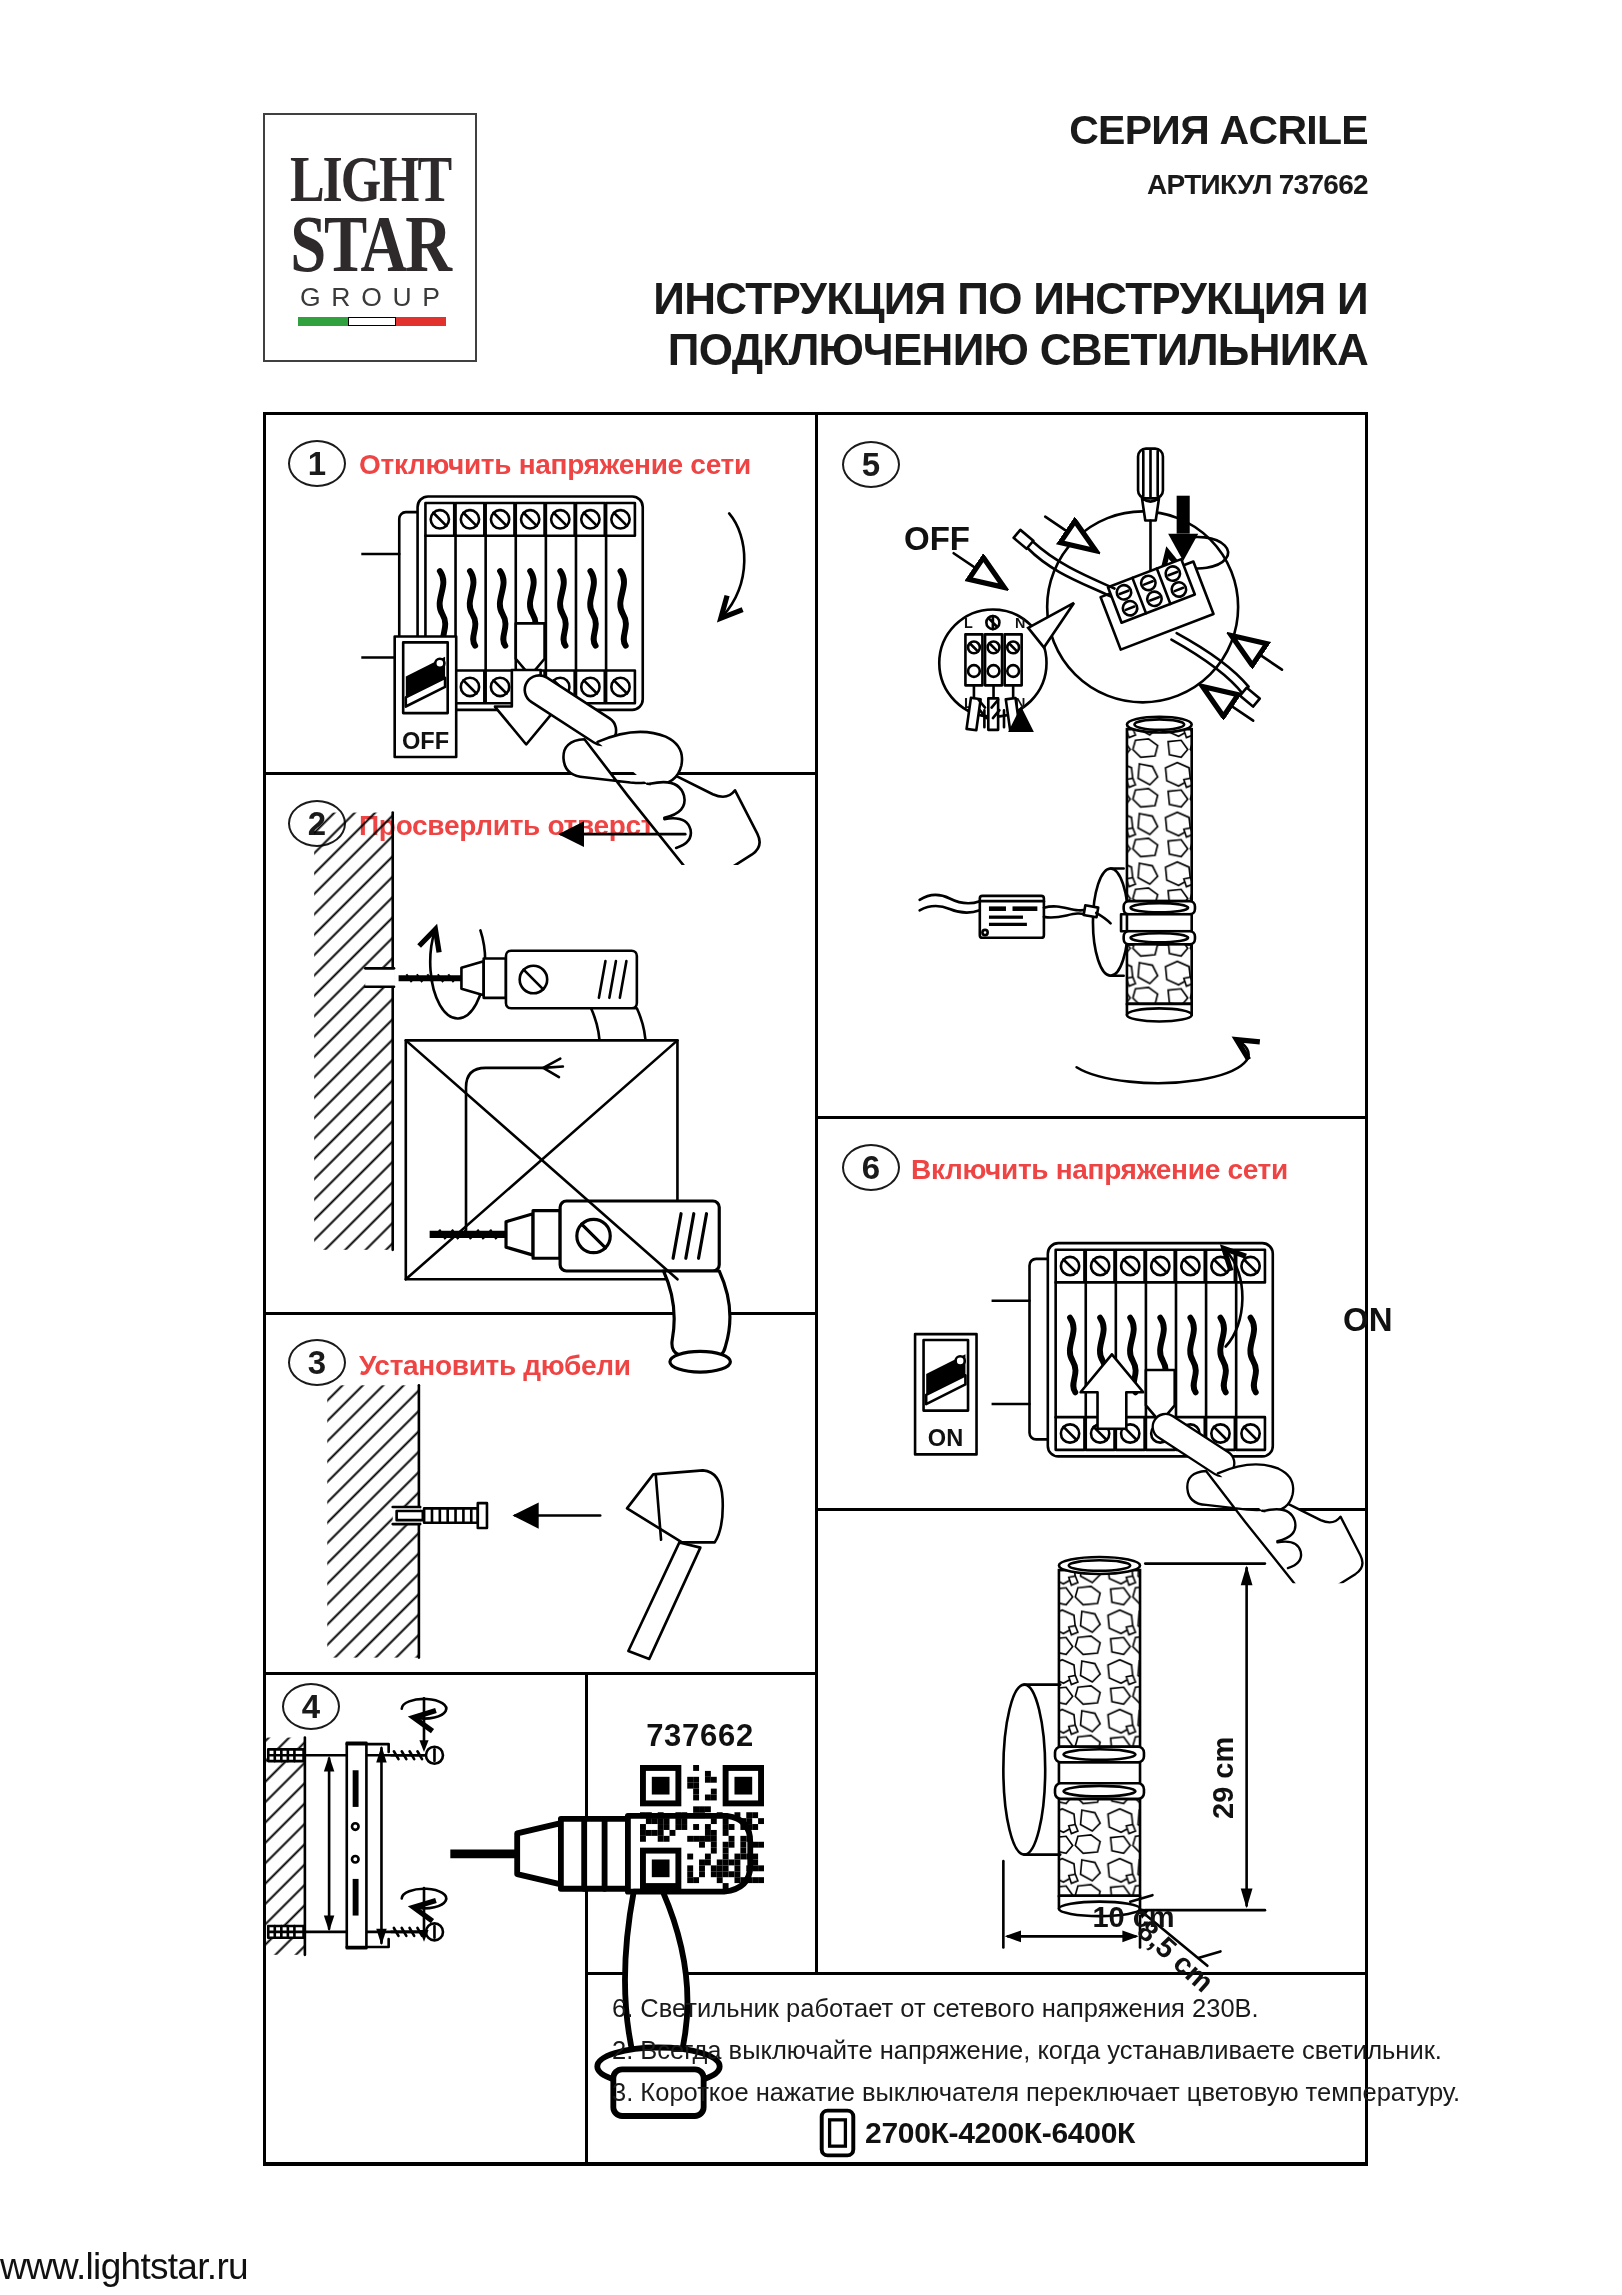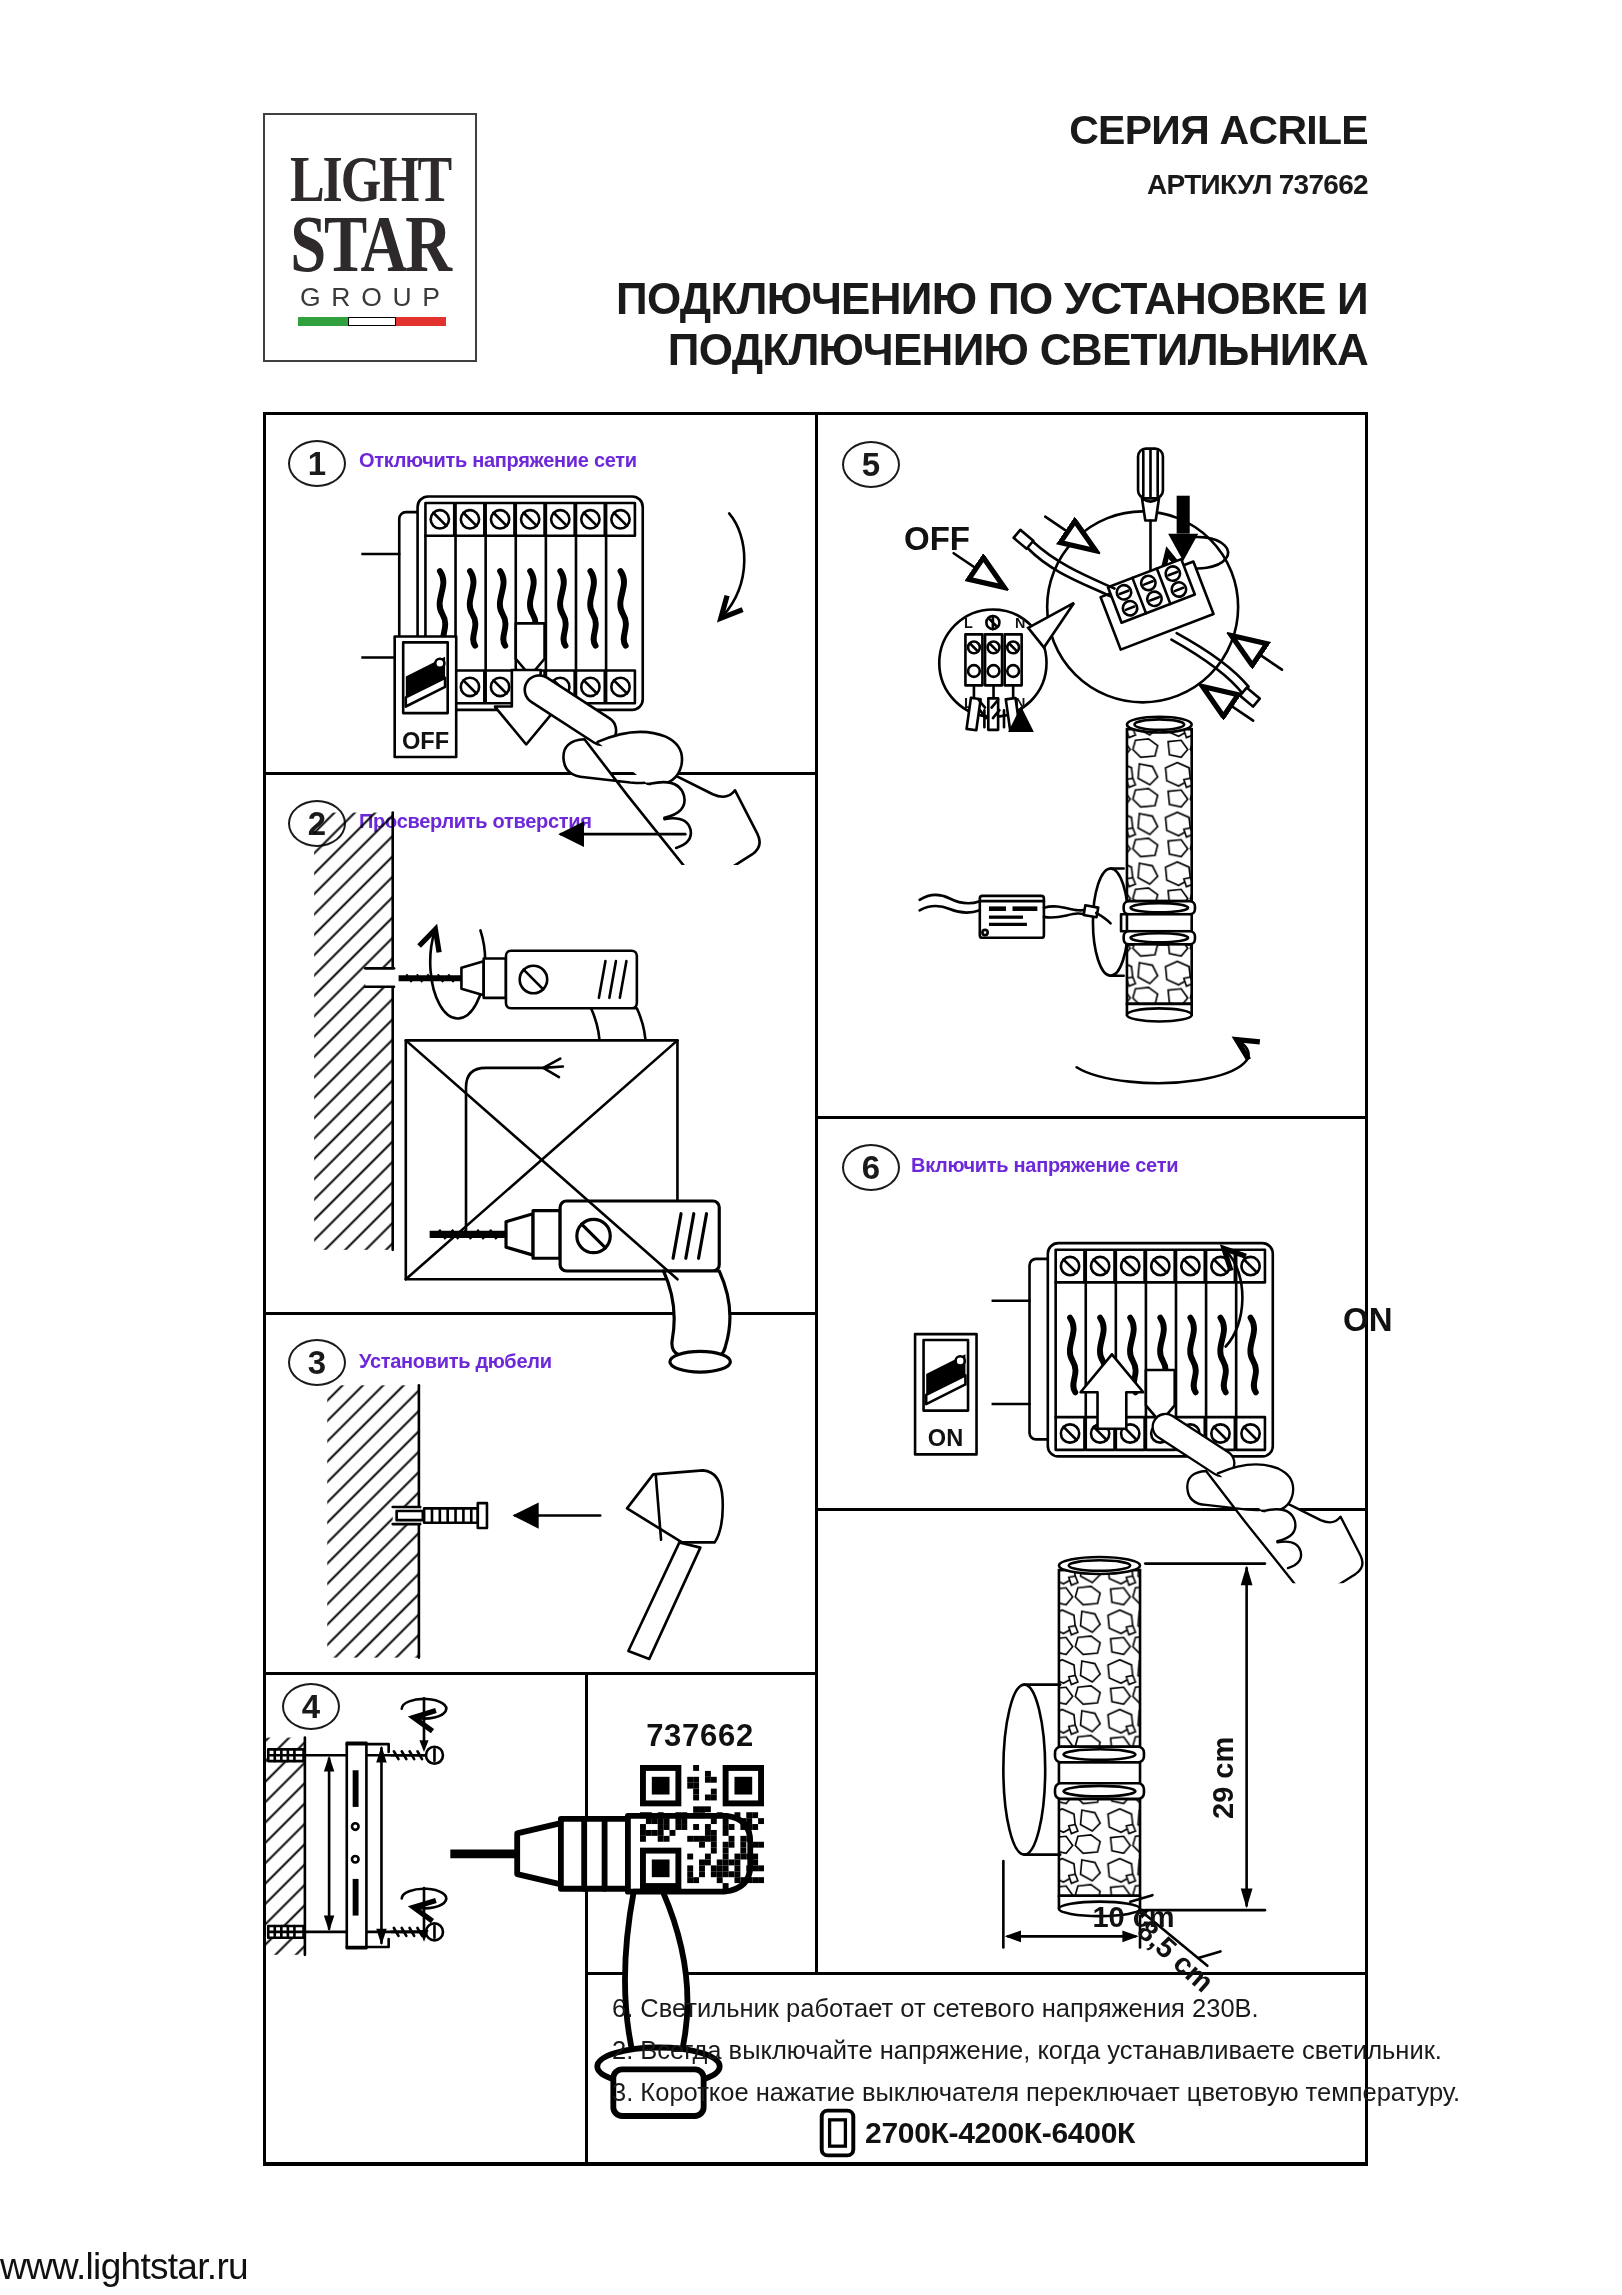--- a/index.html
+++ b/index.html
@@ -1,21 +1,21 @@
 <!DOCTYPE html>
 <html style="font-size:10.5px"><head>
 <meta charset="utf-8">
 <style>
   html,body{margin:0;padding:0;}
   body{width:1623px;height:2295px;position:relative;background:#fff;color:#111;
        font-family:"Liberation Sans",sans-serif;overflow:hidden;}
   .abs{position:absolute;}
   .line{position:absolute;background:#000;}
   .hdr{position:absolute;right:255px;text-align:right;font-weight:bold;color:#1a1a1a;letter-spacing:-0.7px;white-space:nowrap;}
-  .steplabel{position:absolute;font-weight:bold;font-size:20px;color:#6d28d9;letter-spacing:-0.3px;white-space:nowrap;}
+  .steplabel{position:absolute;font-weight:bold;font-size:28px;color:#ef4444;letter-spacing:-0.3px;white-space:nowrap;}
   .stepcircle{position:absolute;width:54px;height:43px;border:2.6px solid #1a1a1a;border-radius:50%;
               display:flex;align-items:center;justify-content:center;font-weight:bold;font-size:33px;color:#1a1a1a;background:#fff;}
   .onoff{position:absolute;font-weight:bold;font-size:33px;color:#111;}
   .rockerlbl{position:absolute;width:65px;text-align:center;font-weight:bold;font-size:23.6px;color:#111;}
   .note{position:absolute;left:612px;font-size:25.5px;color:#1a1a1a;white-space:nowrap;}
   .dimlbl{position:absolute;font-weight:bold;font-size:29px;color:#111;white-space:nowrap;}
   svg{position:absolute;overflow:visible;}
   svg text{font-family:"Liberation Sans",sans-serif;font-weight:bold;fill:#111;}
   .s{stroke:#000;stroke-width:4;fill:none;stroke-linecap:round;stroke-linejoin:round;}
   .sw{stroke:#000;stroke-width:4;fill:#fff;stroke-linecap:round;stroke-linejoin:round;}
@@ -136,21 +136,21 @@
   <span class="logo-w3">GROUP</span>
   <div class="flag">
     <span style="width:50px;background:#30a13e;"></span>
     <span style="width:48px;background:#fff;border:1.3px solid #000;box-sizing:border-box;"></span>
     <span style="width:50px;background:#e2322e;"></span>
   </div>
 </div>
 
 <div class="hdr" style="top:107px;font-size:41px;">СЕРИЯ ACRILE</div>
 <div class="hdr" style="top:169px;font-size:28px;">АРТИКУЛ 737662</div>
-<div class="hdr" style="top:274px;font-size:44px;">ПОДКЛЮЧЕНИЮ ПО УСТАНОВКЕ И</div>
+<div class="hdr" style="top:274px;font-size:44px;">ИНСТРУКЦИЯ ПО ИНСТРУКЦИЯ И</div>
 <div class="hdr" style="top:325px;font-size:44px;margin-left:37px;">ПОДКЛЮЧЕНИЮ СВЕТИЛЬНИКА</div>
 
 <div>
   <div class="line" style="left:263px;top:412px;width:1105px;height:2.6px;"></div>
   <div class="line" style="left:263px;top:2162px;width:1105px;height:3.9px;"></div>
   <div class="line" style="left:263px;top:412px;width:2.6px;height:1754px;"></div>
   <div class="line" style="left:1365px;top:412px;width:2.6px;height:1754px;"></div>
   <div class="line" style="left:815px;top:412px;width:2.6px;height:1562px;"></div>
   <div class="line" style="left:585px;top:1672px;width:2.6px;height:494px;"></div>
   <div class="line" style="left:263px;top:772px;width:554px;height:2.6px;"></div>

